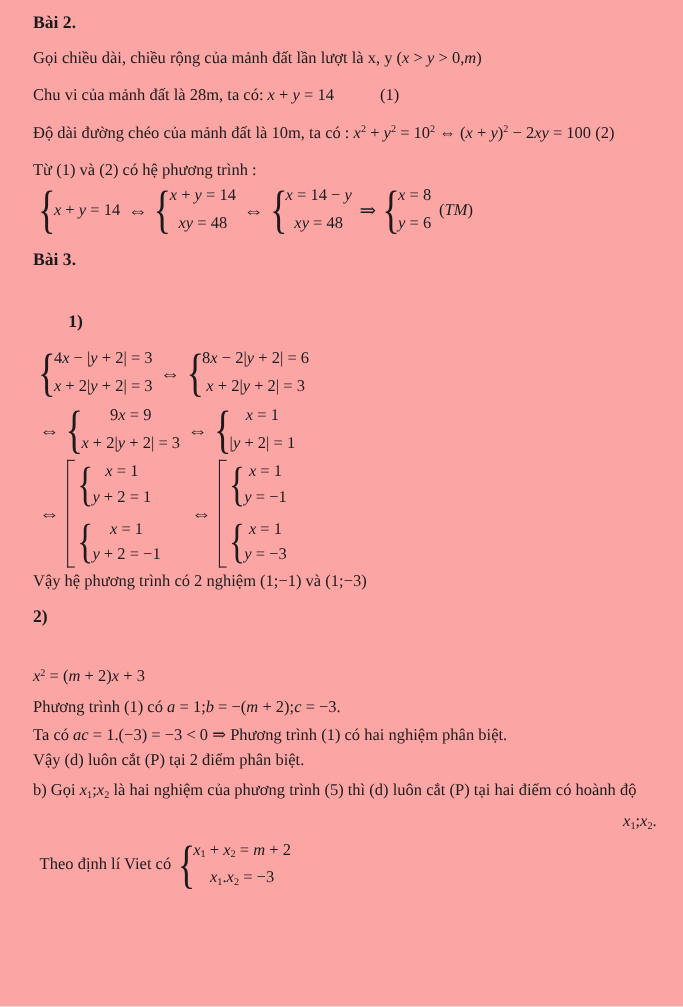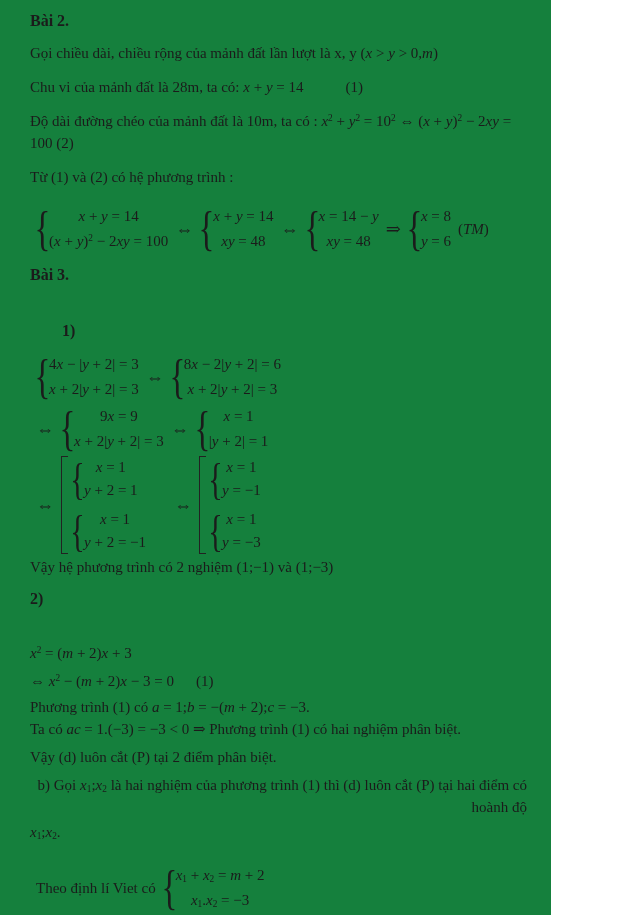--- a/index.html
+++ b/index.html
@@ -1,18 +1,18 @@
 <!DOCTYPE html>
 <html lang="vi"><head>
 <meta charset="utf-8">
 <style>
   *{margin:0;padding:0;box-sizing:border-box;}
   html,body{background:#ffffff;}
   .page{
-    width:551px;height:915px;background:#15803d;color:#1b1b1b;
+    width:621px;height:915px;background:#fca5a5;color:#1b1b1b;
     font-family:"Liberation Serif","DejaVu Serif",serif;
     font-size:15px;line-height:22px;
     padding:10px 24px 0 30px;overflow:hidden;
   }
   i{font-style:italic;}
   .heading{font-weight:700;font-size:16px;line-height:22px;}
   .para{line-height:22px;}
   .seg-text,.seg-math{white-space:normal;}
   .gap{display:inline-block;height:1px;}
   .mathrow{display:flex;align-items:center;gap:7px;padding-left:6px;}
@@ -31,21 +31,21 @@
   .sqbr{
     align-self:stretch;width:7px;margin-right:3px;
     border-left:1.6px solid #222;border-top:1.6px solid #222;border-bottom:1.6px solid #222;
   }
   .altcol{display:inline-flex;flex-direction:column;gap:6px;}
   sup{font-size:0.62em;line-height:0;vertical-align:0.5em;}
   sub{font-size:0.62em;line-height:0;vertical-align:-0.25em;}
   
   #doc>*{margin-bottom:12px;}
   #doc>.heading{margin-bottom:10px;}
-  #doc>:nth-child(5){margin-bottom:16px;}
+  #doc>:nth-child(5){margin-bottom:0;}
   #doc>:nth-child(6){margin-bottom:10px;}
   #doc>:nth-child(7){margin-bottom:0;}
   #doc>:nth-child(8){margin-top:34px;margin-left:32px;}
   #doc>:nth-child(9){margin-bottom:2px;}
   #doc>:nth-child(10),#doc>:nth-child(11){margin-bottom:2px;}
   #doc>:nth-child(12){margin-bottom:10px;}
   #doc>:nth-child(13){margin-bottom:0;}
   #doc>:nth-child(14){margin-top:32px;margin-bottom:6px;}
   #doc>:nth-child(15){margin-bottom:4px;}
   #doc>:nth-child(16){margin-bottom:0;}
@@ -65,21 +65,20 @@
       <div class="heading">Bài 2.</div>
       <div class="para"><span class="seg-text">Gọi chiều dài, chiều rộng của mảnh đất lần lượt là x, y </span><span class="seg-math">(<i>x</i> &gt; <i>y</i> &gt; 0,<i>m</i>)</span></div>
       <div class="para"><span class="seg-text">Chu vi của mảnh đất là 28m, ta có: </span><span class="seg-math"><i>x</i> + <i>y</i> = 14</span><span class="gap" style="width: 42px;"></span><span class="seg-math">(1)</span></div>
       <div class="para"><span class="seg-text">Độ dài đường chéo của mảnh đất là 10m, ta có : </span><span class="seg-math"><i>x</i><sup>2</sup> + <i>y</i><sup>2</sup> = 10<sup>2</sup> ⇔ (<i>x</i> + <i>y</i>)<sup>2</sup> − 2<i>xy</i> = 100 (2)</span></div>
       <div class="para"><span class="seg-text">Từ (1) và (2) có hệ phương trình :</span></div>
       <div class="mathrow">
         <span class="sys">
           <span class="brace">{</span>
           <span class="syscol">
             <span class="sysline"><i>x</i> + <i>y</i> = 14</span>
-            <span class="sysline">(<i>x</i> + <i>y</i>)<sup>2</sup> − 2<i>xy</i> = 100</span>
           </span>
         </span>
         <span class="op">⇔</span>
         <span class="sys">
           <span class="brace">{</span>
           <span class="syscol">
             <span class="sysline"><i>x</i> + <i>y</i> = 14</span>
             <span class="sysline"><i>xy</i> = 48</span>
           </span>
         </span>
@@ -177,25 +176,24 @@
                 <span class="sysline"><i>x</i> = 1</span>
                 <span class="sysline"><i>y</i> = −3</span>
               </span>
             </span>
           </span>
         </span>
       </div>
       <div class="para"><span class="seg-text">Vậy hệ phương trình có 2 nghiệm </span><span class="seg-math">(1;−1)</span><span class="seg-text"> và </span><span class="seg-math">(1;−3)</span></div>
       <div class="heading">2)</div>
       <div class="para"><span class="seg-math"><i>x</i><sup>2</sup> = (<i>m</i> + 2)<i>x</i> + 3</span></div>
-      <div class="para"><span class="seg-math">⇔ <i>x</i><sup>2</sup> − (<i>m</i> + 2)<i>x</i> − 3 = 0</span><span class="gap" style="width: 22px;"></span><span class="seg-math">(1)</span></div>
       <div class="para"><span class="seg-text">Phương trình (1) có </span><span class="seg-math"><i>a</i> = 1;<i>b</i> = −(<i>m</i> + 2);<i>c</i> = −3.</span></div>
       <div class="para"><span class="seg-text">Ta có </span><span class="seg-math"><i>ac</i> = 1.(−3) = −3 &lt; 0 ⇒</span><span class="seg-text"> Phương trình (1) có hai nghiệm phân biệt.</span></div>
       <div class="para"><span class="seg-text">Vậy (d) luôn cắt (P) tại 2 điểm phân biệt.</span></div>
-      <div class="para"><span class="seg-text">b) Gọi </span><span class="seg-math"><i>x</i><sub>1</sub>;<i>x</i><sub>2</sub></span><span class="seg-text"> là hai nghiệm của phương trình (1) thì (d) luôn cắt (P) tại hai điểm có hoành độ</span></div>
+      <div class="para"><span class="seg-text">b) Gọi </span><span class="seg-math"><i>x</i><sub>1</sub>;<i>x</i><sub>2</sub></span><span class="seg-text"> là hai nghiệm của phương trình (5) thì (d) luôn cắt (P) tại hai điểm có hoành độ</span></div>
       <div class="para"><span class="seg-math"><i>x</i><sub>1</sub>;<i>x</i><sub>2</sub>.</span></div>
       <div class="mathrow">
         <span class="seg-text">Theo định lí Viet có</span>
         <span class="sys">
           <span class="brace">{</span>
           <span class="syscol">
             <span class="sysline"><i>x</i><sub>1</sub> + <i>x</i><sub>2</sub> = <i>m</i> + 2</span>
             <span class="sysline"><i>x</i><sub>1</sub>.<i>x</i><sub>2</sub> = −3</span>
           </span>
         </span>

